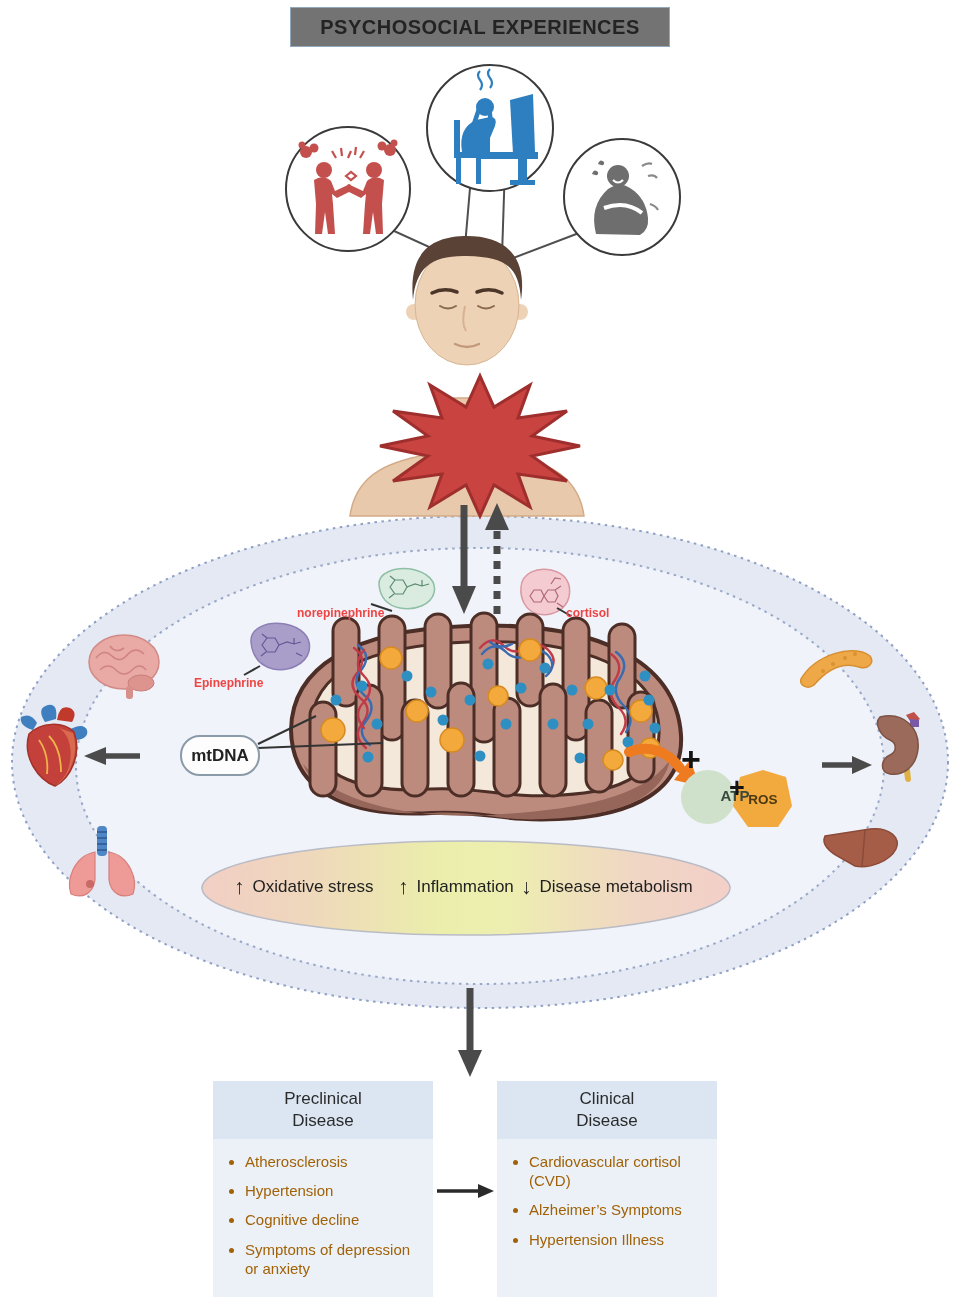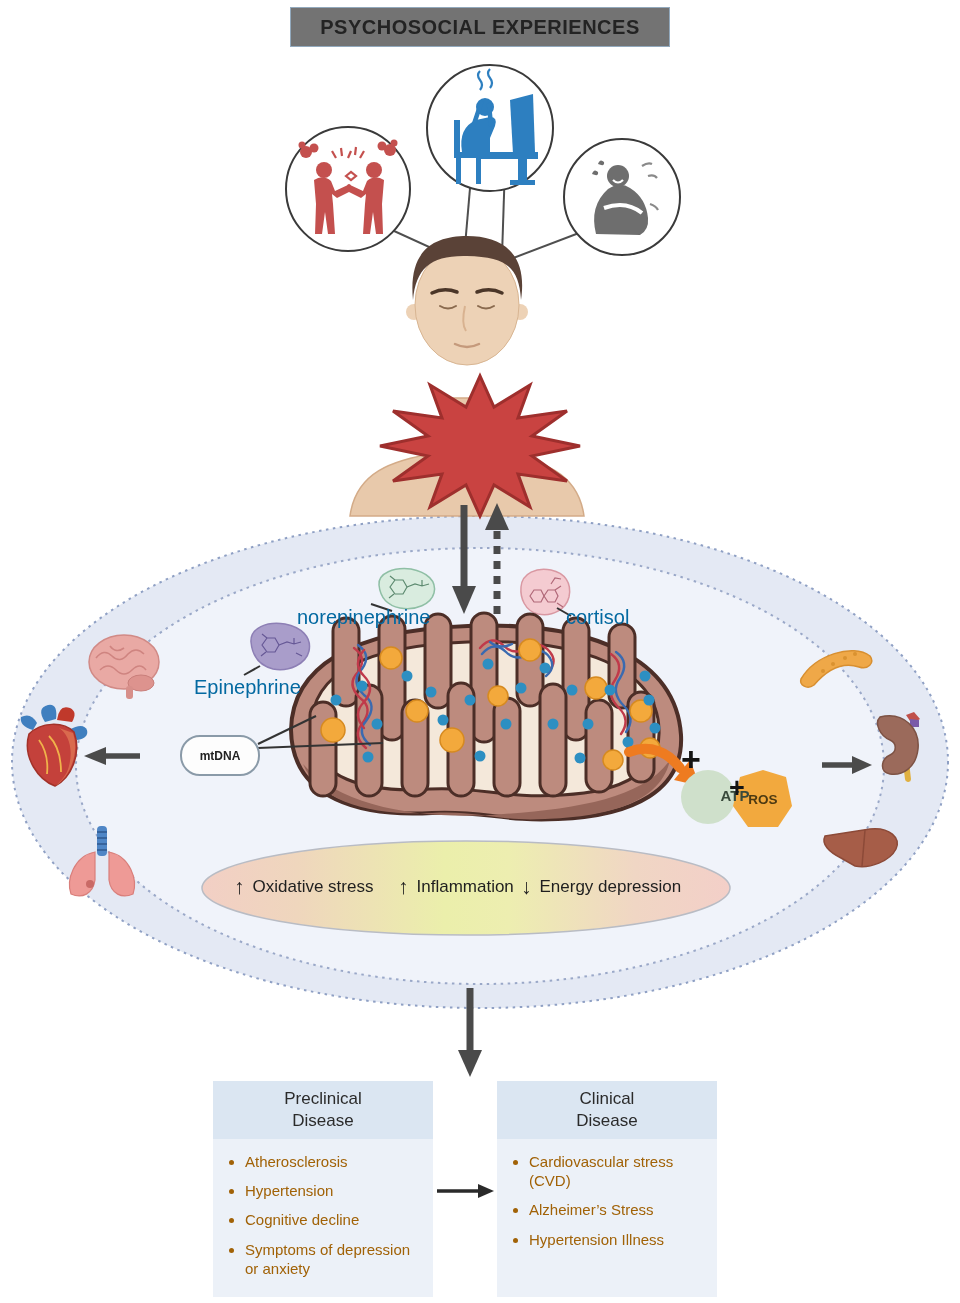--- a/index.html
+++ b/index.html
@@ -9,26 +9,26 @@
   .abs{position:absolute;}
   .nowrap{white-space:nowrap;}
   
   .title-box{left:290px;top:7px;width:378px;height:38px;background:#737373;
     border:1.5px solid #92a9bd;display:flex;align-items:center;justify-content:center;}
   .title-box span{font-size:20px;font-weight:bold;letter-spacing:.5px;color:#232323;}
   
   .starburst-text{left:380px;top:414px;width:200px;text-align:center;color:#fff;
     font-size:19px;font-weight:bold;line-height:1.35;}
   
-  .mol-label{font-size:20px;font-weight:normal;color:#0369a1;}
+  .mol-label{font-size:12px;font-weight:bold;color:#ef4444;}
   .lab-nor{left:297px;top:606px;}
   .lab-epi{left:194px;top:676px;}
   .lab-cor{left:566px;top:606px;}
   .lab-mtdna{left:181px;top:736px;width:78px;height:39px;display:flex;
-    align-items:center;justify-content:center;font-size:12px;font-weight:bold;color:#222;border-radius:18px;}
+    align-items:center;justify-content:center;font-size:17px;font-weight:bold;color:#222;border-radius:18px;}
   
   .plus1{left:681px;top:742px;font-size:34px;font-weight:bold;color:#141414;line-height:1;}
   .plus2{left:729px;top:775px;font-size:27px;font-weight:bold;color:#141414;line-height:1;}
   .atp-text{left:681px;top:787px;width:54px;text-align:center;font-size:15px;
     font-weight:bold;color:#39493b;padding-left:27px;}
   .ros-text{left:736px;top:792px;width:54px;text-align:center;font-size:13.5px;
     font-weight:bold;color:#4d3a12;}
   
   .effect{top:875px;display:flex;align-items:center;gap:8px;color:#1f1f1f;}
   .effect .arr{font-size:21px;font-weight:bold;}
@@ -350,21 +350,21 @@
 <div class="abs effect eff-1">
   <span class="arr">↑</span>
   <span class="lbl">Oxidative stress</span>
 </div>
 <div class="abs effect eff-2">
   <span class="arr">↑</span>
   <span class="lbl">Inflammation</span>
 </div>
 <div class="abs effect eff-3">
   <span class="arr">↓</span>
-  <span class="lbl">Energy depression</span>
+  <span class="lbl">Disease metabolism</span>
 </div>
 
 <div class="abs dbox box-pre">
   <div class="hd">
     <div>Preclinical</div>
     <div>Disease</div>
   </div>
   <div class="bd">
     <ul>
       <li>Atherosclerosis</li>
@@ -375,20 +375,20 @@
   </div>
 </div>
 
 <div class="abs dbox box-cli">
   <div class="hd">
     <div>Clinical</div>
     <div>Disease</div>
   </div>
   <div class="bd">
     <ul>
-      <li>Cardiovascular stress (CVD)</li>
-      <li>Alzheimer’s Stress</li>
+      <li>Cardiovascular cortisol (CVD)</li>
+      <li>Alzheimer’s Symptoms</li>
       <li>Hypertension Illness</li>
     </ul>
   </div>
 </div>
 
 </div>
 
 </body></html>

